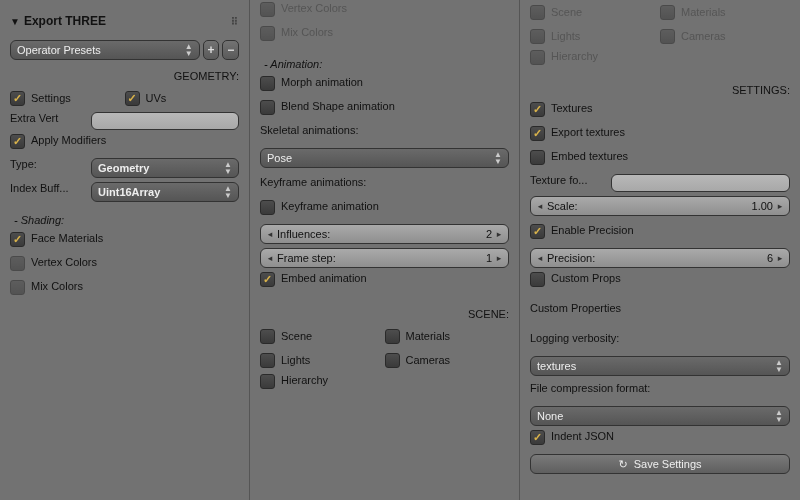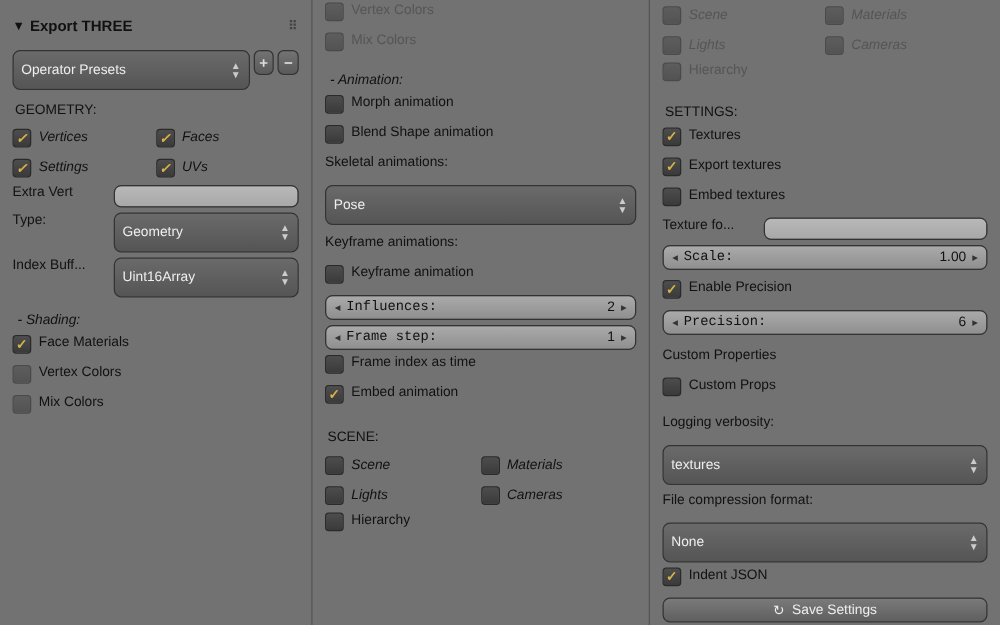--- a/index.html
+++ b/index.html
@@ -27,23 +27,23 @@
     display: flex; align-items: center;
     font-weight: bold; font-size: 12px;
     padding: 6px 0 8px 0;
     color: #111;
   }
   .panel-header .tri { margin-right: 4px; font-size: 10px; }
   .panel-header .drag { margin-left: auto; letter-spacing: 1px; color: #444; font-size: 10px;}
 
   .row { display: flex; margin: 4px 0; min-height: 20px; }
   .row .label { color: #111; }
-  .row .half { width: 50%; display: flex; align-items: center; font-style: italic; }
-
-  .section { font-size: 11px; color: #111; margin: 10px 0 6px 2px; }
+  .row .half { width: 50%; display: flex; align-items: center; }
+
+  .section { font-size: 11px; color: #111; margin: 10px 0 6px 2px; text-align: right; }
   .subsection { font-size: 11px; color: #111; margin: 12px 0 6px 4px; font-style: italic; }
 
   
   .chk {
     width: 15px; height: 15px;
     border-radius: 3px;
     border: 1px solid #2a2a2a;
     background: linear-gradient(#4d4d4d,#3a3a3a);
     display: inline-flex; align-items: center; justify-content: center;
     margin-right: 6px;
@@ -64,21 +64,21 @@
     height: 18px;
     border-radius: 6px;
     border: 1px solid #333;
     background: linear-gradient(#b8b8b8,#a8a8a8);
     padding: 0 6px;
   }
 
   
   .dropdown {
     display: flex; align-items: center;
-    height: 32px;
+    height: 20px;
     border-radius: 6px;
     border: 1px solid #333;
     background: linear-gradient(#6a6a6a,#555);
     color: #eee;
     padding: 0 6px;
     position: relative;
     width: 100%;
   }
   .dropdown .dd-arrows {
     margin-left: auto;
@@ -92,21 +92,21 @@
     display: flex; align-items: center;
     height: 20px;
     border-radius: 6px;
     border: 1px solid #333;
     background: linear-gradient(#aaa,#8f8f8f);
     padding: 0 4px;
     width: 100%;
     color: #111;
   }
   .numslider .arrow { font-size: 9px; color: #333; width: 10px; text-align: center;}
-  .numslider .nlabel { margin-left: 2px; font-family: Liberation Mono, monospace; }
+  .numslider .nlabel { margin-left: 2px; }
   .numslider .nval { margin-left: auto; margin-right: 2px; }
 
   
   .iconbtn {
     width: 20px; height: 20px;
     border-radius: 5px;
     border: 1px solid #333;
     background: linear-gradient(#737373,#5a5a5a);
     color: #ddd;
     display: inline-flex; align-items: center; justify-content: center;
@@ -122,21 +122,21 @@
     background: linear-gradient(#7a7a7a,#5f5f5f);
     color: #eee;
     display: flex; align-items: center; justify-content: center;
     width: 100%;
     gap: 6px;
   }
   .bigbtn .refresh { font-size: 11px; }
 
   .fieldrow { display:flex; align-items:flex-start; margin: 4px 0; gap: 6px; }
   .fieldrow .flabel { width: 75px; color:#111; }
-  .fieldrow .fcontrol { flex: 1; }
+  .fieldrow .fcontrol { flex: 1; font-weight: bold; }
 
   .muted-top .chk { opacity:0.55;}
   .muted-top .label { color:#555;}
 </style>
 </head>
 <body>
 
 <div class="columns">
 
   <div class="col col1">
@@ -156,43 +156,37 @@
       </div>
       <span class="iconbtn">+</span>
       <span class="iconbtn">−</span>
     </div>
 
     <div class="section">GEOMETRY:</div>
 
     <div class="row">
       <div class="half">
           <span class="chk on"></span>
-          <span class="label">Vertices</span>
-        </div>
-      <div class="half">
-          <span class="chk on"></span>
-          <span class="label">Faces</span>
-        </div>
-    </div>
-    <div class="row">
-      <div class="half">
-          <span class="chk on"></span>
           <span class="label">Settings</span>
         </div>
       <div class="half">
           <span class="chk on"></span>
           <span class="label">UVs</span>
         </div>
     </div>
 
     <div class="fieldrow">
       <span class="flabel">Extra Vert</span>
       <div class="textin fcontrol"></div>
     </div>
 
+    <div class="row">
+        <span class="chk on"></span>
+        <span class="label">Apply Modifiers</span>
+      </div>
 
     <div class="fieldrow">
       <span class="flabel">Type:</span>
       <div class="dropdown fcontrol">
         <span>Geometry</span>
         <span class="dd-arrows">
             <span>▲</span>
             <span>▼</span>
           </span>
       </div>
@@ -274,24 +268,20 @@
     </div>
     <div class="row">
       <div class="numslider">
         <span class="arrow">◂</span>
         <span class="nlabel">Frame step:</span>
         <span class="nval">1</span>
         <span class="arrow">▸</span>
       </div>
     </div>
     <div class="row">
-        <span class="chk"></span>
-        <span class="label">Frame index as time</span>
-      </div>
-    <div class="row">
         <span class="chk on"></span>
         <span class="label">Embed animation</span>
       </div>
 
     <div class="section" style="margin-top:16px">SCENE:</div>
     <div class="row">
       <div class="half">
           <span class="chk"></span>
           <span class="label">Scene</span>
         </div>
@@ -376,26 +366,26 @@
       </div>
     <div class="row">
       <div class="numslider">
         <span class="arrow">◂</span>
         <span class="nlabel">Precision:</span>
         <span class="nval">6</span>
         <span class="arrow">▸</span>
       </div>
     </div>
 
+    <div class="row">
+        <span class="chk"></span>
+        <span class="label">Custom Props</span>
+      </div>
     <div class="row" style="margin-top:10px">
         <span class="label">Custom Properties</span>
-      </div>
-    <div class="row">
-        <span class="chk"></span>
-        <span class="label">Custom Props</span>
       </div>
 
     <div class="row" style="margin-top:10px">
         <span class="label">Logging verbosity:</span>
       </div>
     <div class="row">
       <div class="dropdown">
         <span>textures</span>
         <span class="dd-arrows">
             <span>▲</span>

